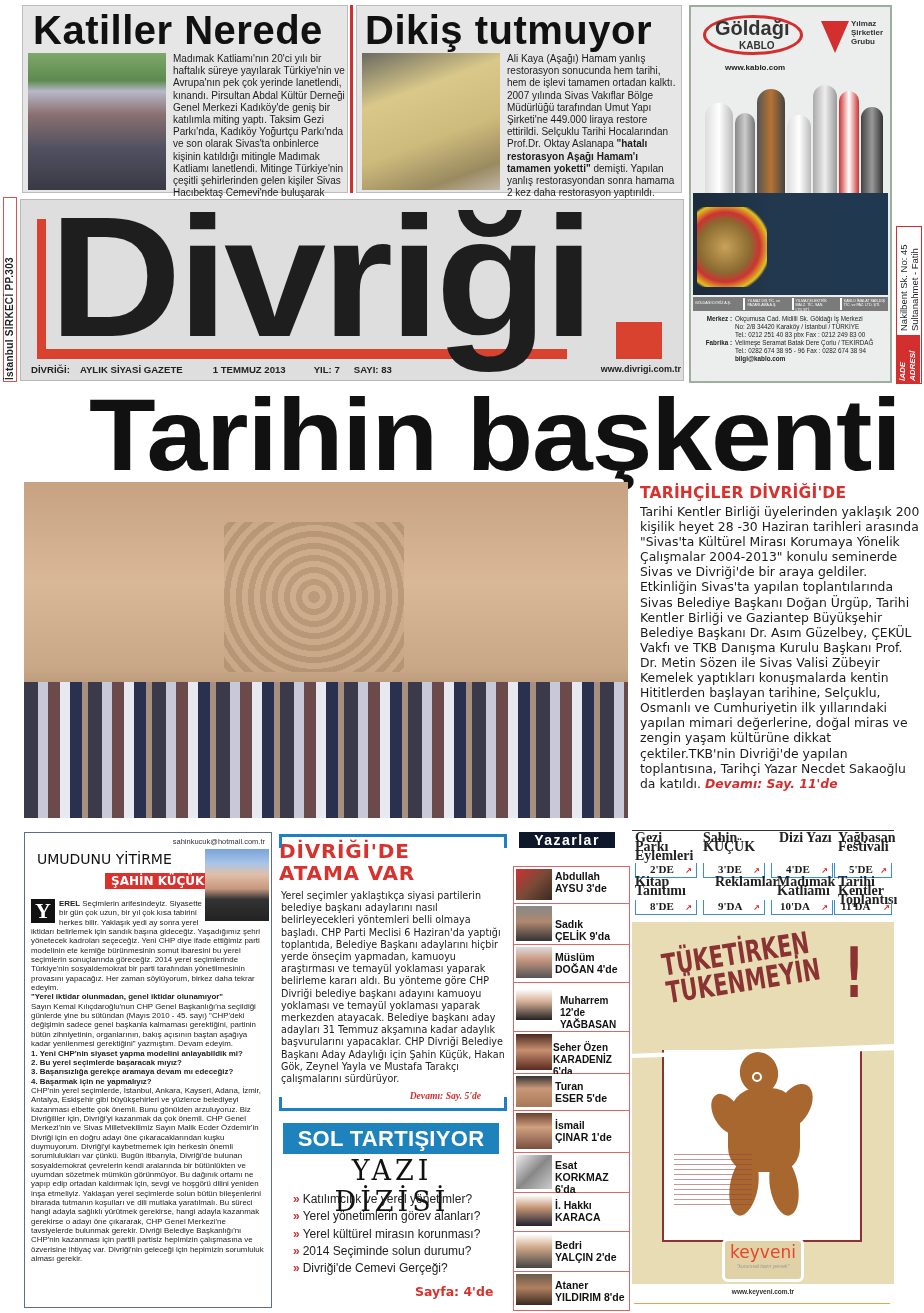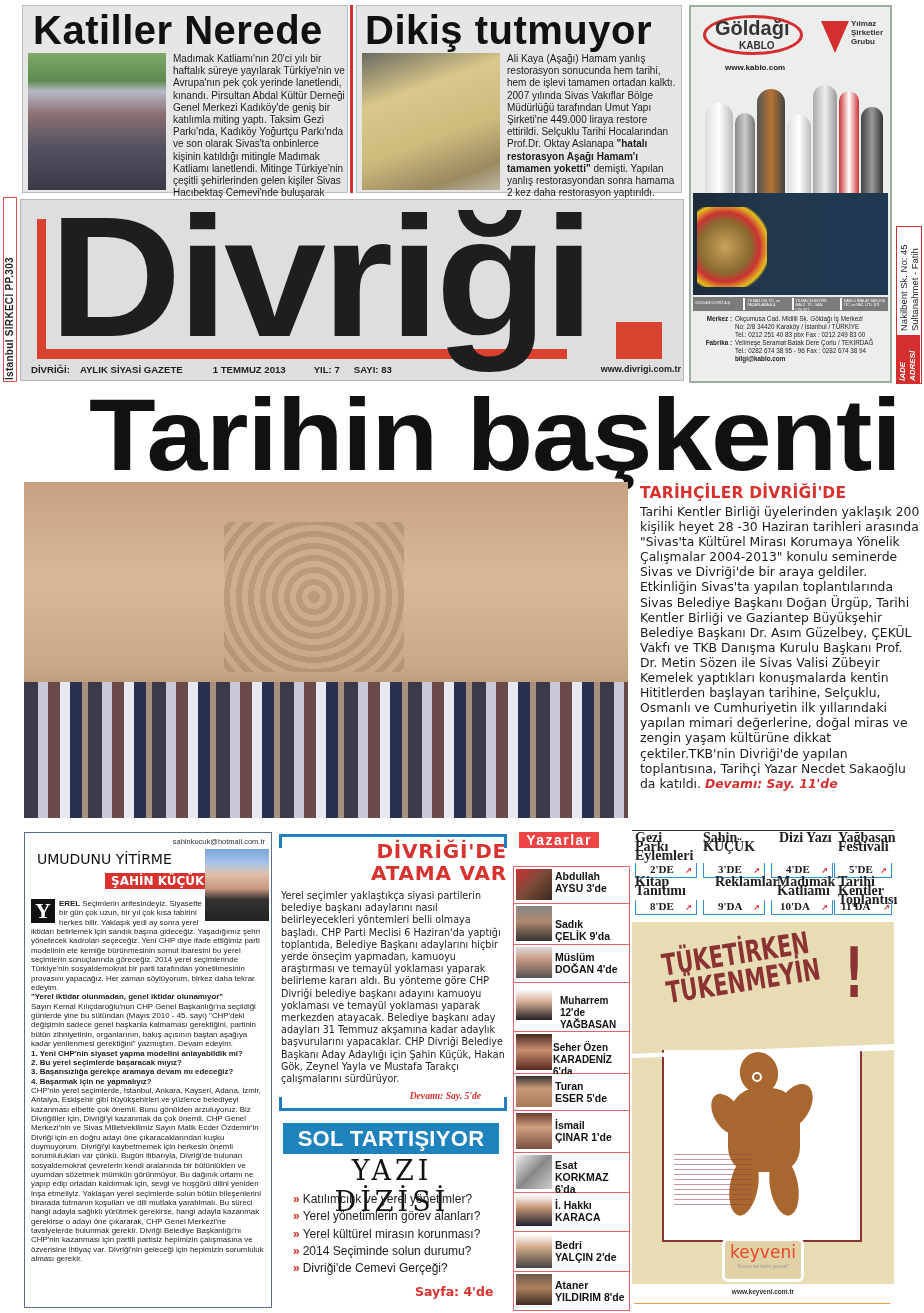--- a/index.html
+++ b/index.html
@@ -170,42 +170,42 @@
     <div style="font-weight:bold">1. Yeni CHP'nin siyaset yapma modelini anlayabildik mi?</div>
     <div style="font-weight:bold">2. Bu yerel seçimlerde başaracak mıyız?</div>
     <div style="font-weight:bold">3. Başarısızlığa gerekçe aramaya devam mı edeceğiz?</div>
     <div style="font-weight:bold">4. Başarmak için ne yapmalıyız?</div>
     <div>CHP'nin yerel seçimlerde, İstanbul, Ankara, Kayseri, Adana, İzmir, Antalya, Eskişehir gibi büyükşehirleri ve yüzlerce belediyeyi kazanması elbette çok önemli. Bunu gönülden arzuluyoruz. Biz Divriğililer için, Divriği'yi kazanmak da çok önemli. CHP Genel Merkezi'nin ve Sivas Milletvekilimiz Sayın Malik Ecder Özdemir'in Divriği için en doğru adayı öne çıkaracaklarından kuşku duymuyorum. Divriği'yi kaybetmemek için herkesin önemli sorumlulukları var çünkü. Bugün itibarıyla, Divriği'de bulunan sosyaldemokrat çevrelerin kendi aralarında bir bütünlükten ve uyumdan sözetmek mümkün görünmüyor. Bu dağınık ortamı ne yapıp edip ortadan kaldırmak için, sevgi ve hoşgörü dilini yeniden inşa etmeliyiz. Yaklaşan yerel seçimlerde solun bütün bileşenlerini birarada tutmanın koşulları ve dili mutlaka yaratılmalı. Bu süreci hangi adayla sağlıklı yürütmek gerekirse, hangi adayla kazanmak gerekirse o adayı öne çıkararak, CHP Genel Merkezi'ne tavsiyelerde bulunmak gerekir. Divriği Belediye Başkanlığı'nı CHP'nin kazanması için partili partisiz hepimizin çalışmasına ve özverisine ihtiyaç var. Divriği'nin geleceği için hepimizin sorumluluk alması gerekir.</div>
   </div>
 </div>
 
 <div id="atama" class="abs">
   <div class="abs" style="left:0;top:0;width:228px;height:14px;border:3px solid #1e7fc4;border-bottom:none"></div>
-  <div style="text-align:right;font-family:'DejaVu Sans',sans-serif;font-weight:bold;font-size:20px;line-height:22px;color:#d8322f;padding-top:6px;letter-spacing:0.8px">
+  <div style="text-align:left;font-family:'DejaVu Sans',sans-serif;font-weight:bold;font-size:20px;line-height:22px;color:#d8322f;padding-top:6px;letter-spacing:0.8px">
     <div>DİVRİĞİ'DE</div>
     <div>ATAMA VAR</div>
   </div>
   <div style="font-family:'DejaVu Sans',sans-serif;font-size:9.6px;line-height:12.2px;color:#222;padding:6px 2px 0 2px">Yerel seçimler yaklaştıkça siyasi partilerin belediye başkanı adaylarını nasıl belirleyecekleri yöntemleri belli olmaya başladı. CHP Parti Meclisi 6 Haziran'da yaptığı toplantıda, Belediye Başkanı adaylarını hiçbir yerde önseçim yapmadan, kamuoyu araştırması ve temayül yoklaması yaparak belirleme kararı aldı.  Bu yönteme göre CHP Divriği belediye başkanı adayını kamuoyu yoklaması ve temayül yoklaması yaparak merkezden atayacak.  Belediye başkanı aday adayları 31 Temmuz akşamına kadar adaylık başvurularını yapacaklar. CHP Divriği Belediye Başkanı Aday Adaylığı için Şahin Küçük, Hakan Gök, Zeynel Yayla ve Mustafa Tarakçı çalışmalarını sürdürüyor.</div>
   <div style="text-align:right;padding-right:26px"><span class="italic-red" style="font-size:9.6px;font-family:'Liberation Serif',serif">Devamı: Say. 5'de</span></div>
   <div style="height:14px;border:3px solid #1e7fc4;border-top:none;margin-top:-6px"></div>
 </div>
 
 <div class="abs" style="left:283px;top:1123px;width:216px;height:31px;background:#1e82bd;color:#fff;text-align:center;font-weight:900;font-size:22px;line-height:31px;letter-spacing:0.3px">SOL TARTIŞIYOR</div>
 <div class="abs" style="left:292px;top:1155px;width:200px;font-family:'DejaVu Serif',serif;font-size:27px;letter-spacing:4px;color:#111;text-align:center">YAZI DİZİSİ</div>
 <div class="abs" style="left:293px;top:1191px;width:210px;font-family:'Liberation Sans',sans-serif;font-size:12px;line-height:17.3px;color:#222">
   <div><span class="bullet">»</span><span>Katılımcılık ve yerel yönetimler?</span></div>
   <div><span class="bullet">»</span><span>Yerel yönetimlerin görev alanları?</span></div>
   <div><span class="bullet">»</span><span>Yerel kültürel mirasın korunması?</span></div>
   <div><span class="bullet">»</span><span>2014 Seçiminde  solun durumu?</span></div>
   <div><span class="bullet">»</span><span>Divriği'de Cemevi Gerçeği?</span></div>
 </div>
 <div class="abs" style="left:415px;top:1284px;font-family:'DejaVu Sans',sans-serif;font-weight:bold;font-size:12.5px;color:#d8322f">Sayfa: 4'de</div>
 
 <div id="yazarlar" class="abs" style="height:480px">
-  <div class="abs" style="left:6px;top:0;width:80px;height:16px;background:#ef4444;color:#fff;font-weight:900;font-size:14px;line-height:16px;text-align:center;letter-spacing:1.5px">Yazarlar</div>
+  <div class="abs" style="left:6px;top:0;width:96px;height:16px;background:#0f172a;color:#fff;font-weight:900;font-size:14px;line-height:16px;text-align:center;letter-spacing:1.5px">Yazarlar</div>
   <div class="abs" style="left:0;top:34px;width:117px;height:1.5px;background:#e06666"></div>
   <div class="writer" style="top:35px">
       <div class="ph" style="background:linear-gradient(135deg,#c33,#7a4a38 50%,#3a2a20)"></div>
       <div class="nm">
         <div>Abdullah</div>
         <div>AYSU 3'de</div>
       </div>
     </div>
   <div class="writer" style="top:72px;height:41px">
       <div class="ph" style="height:35px;background:linear-gradient(180deg,#888,#b08870 45%,#333)"></div>

